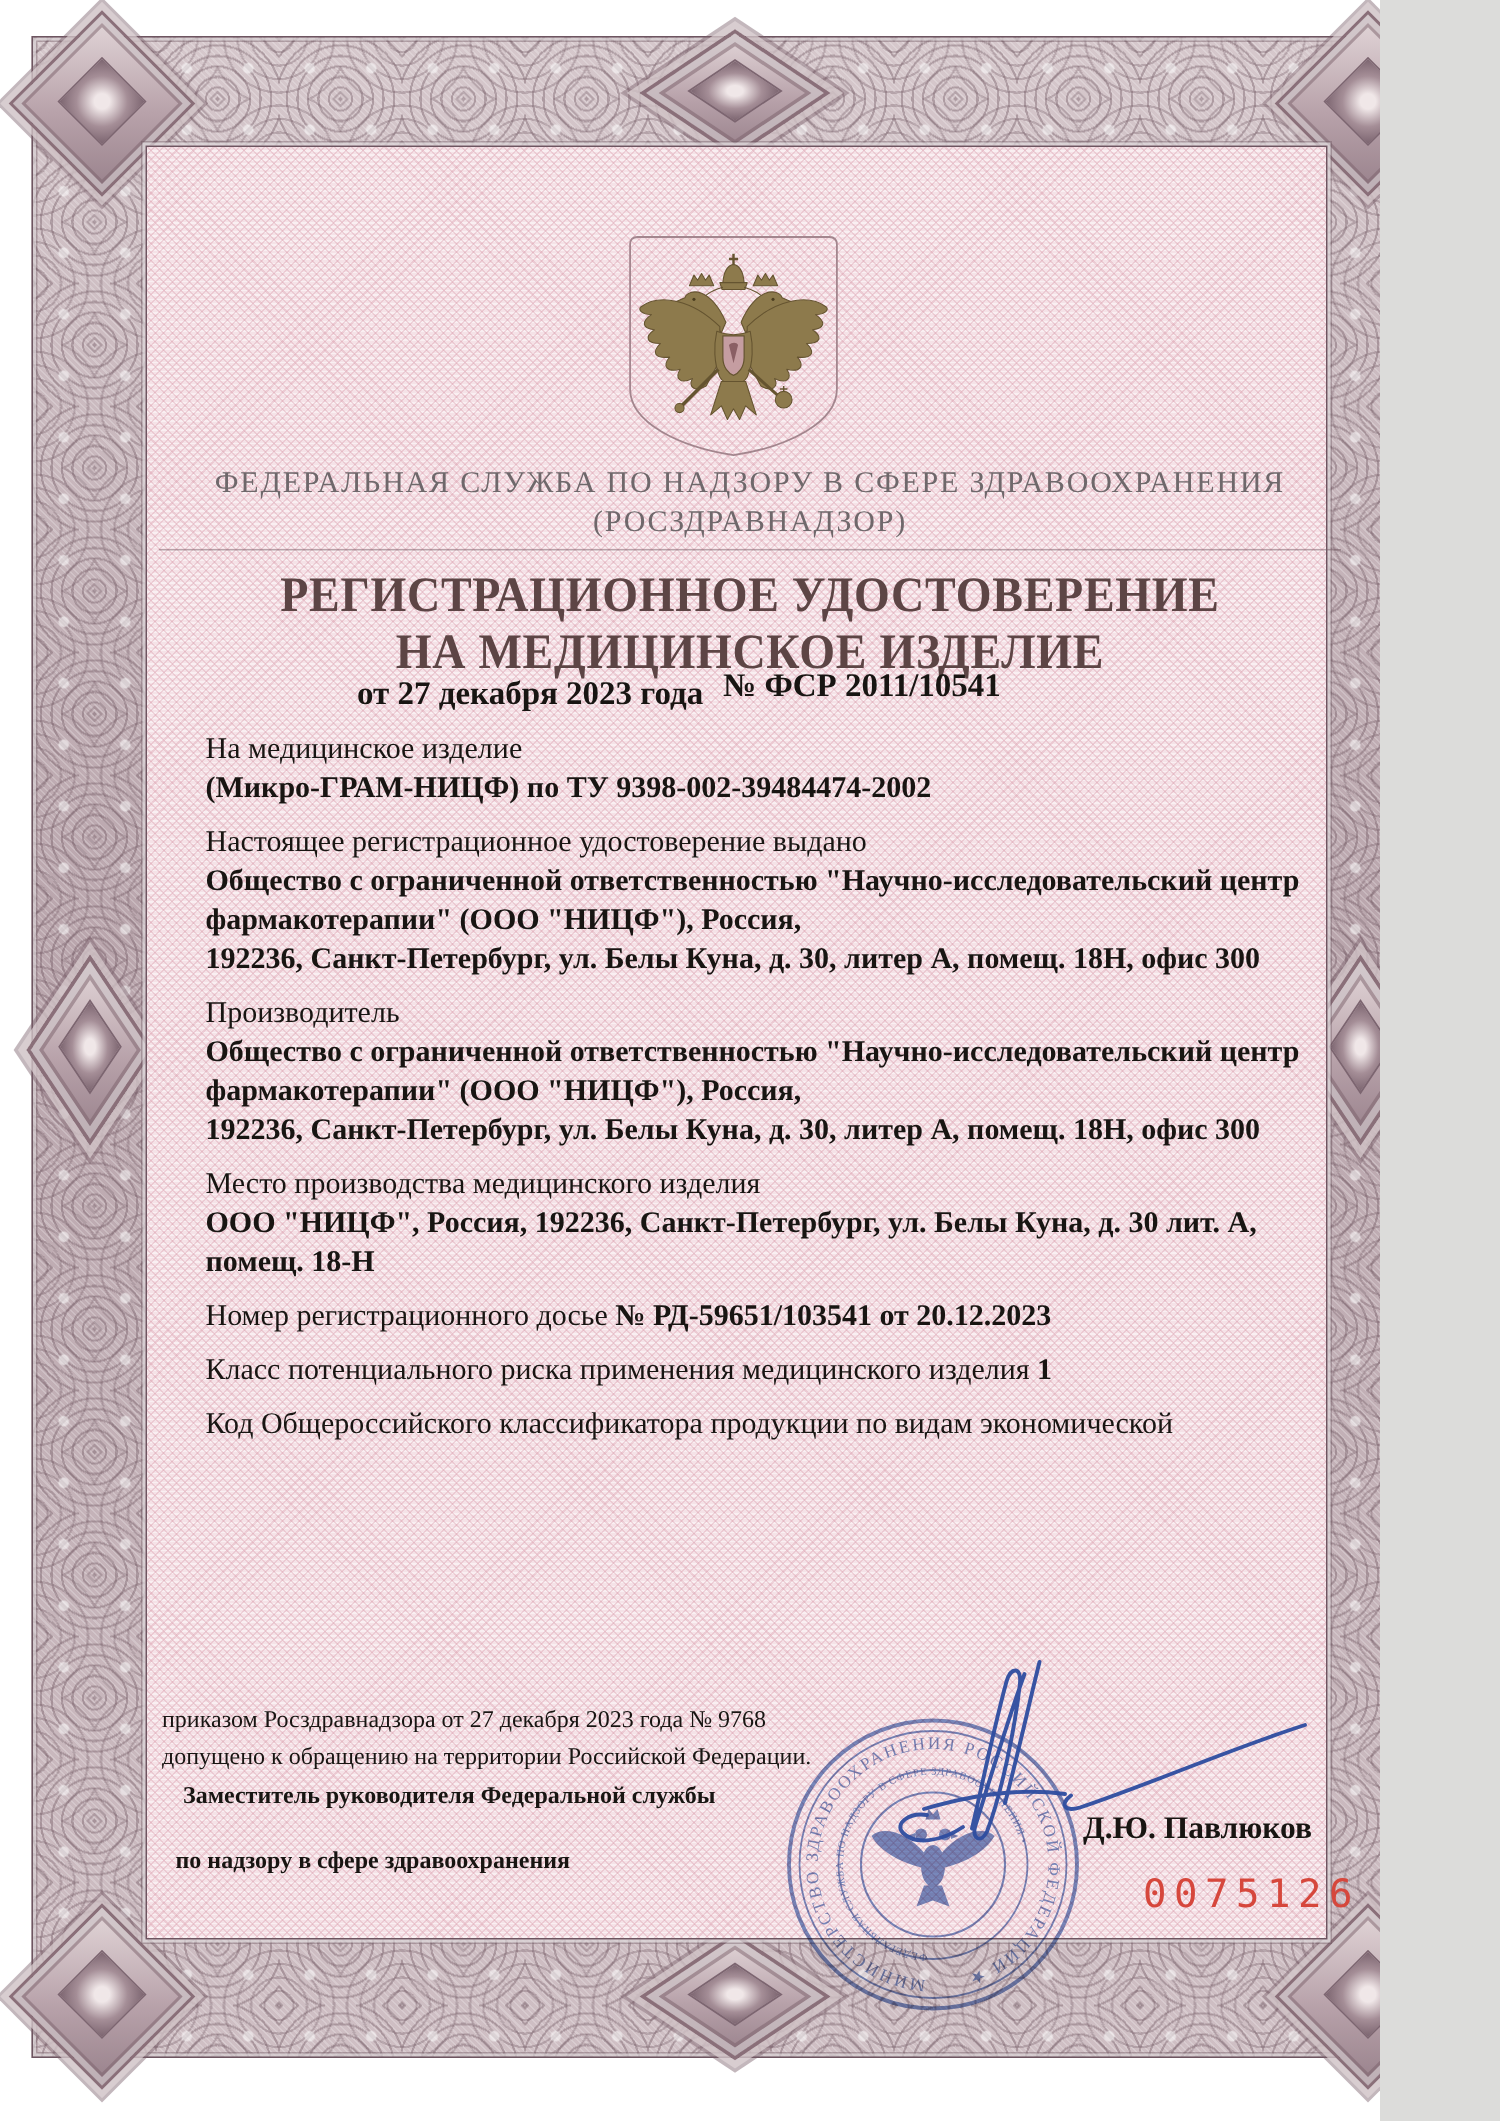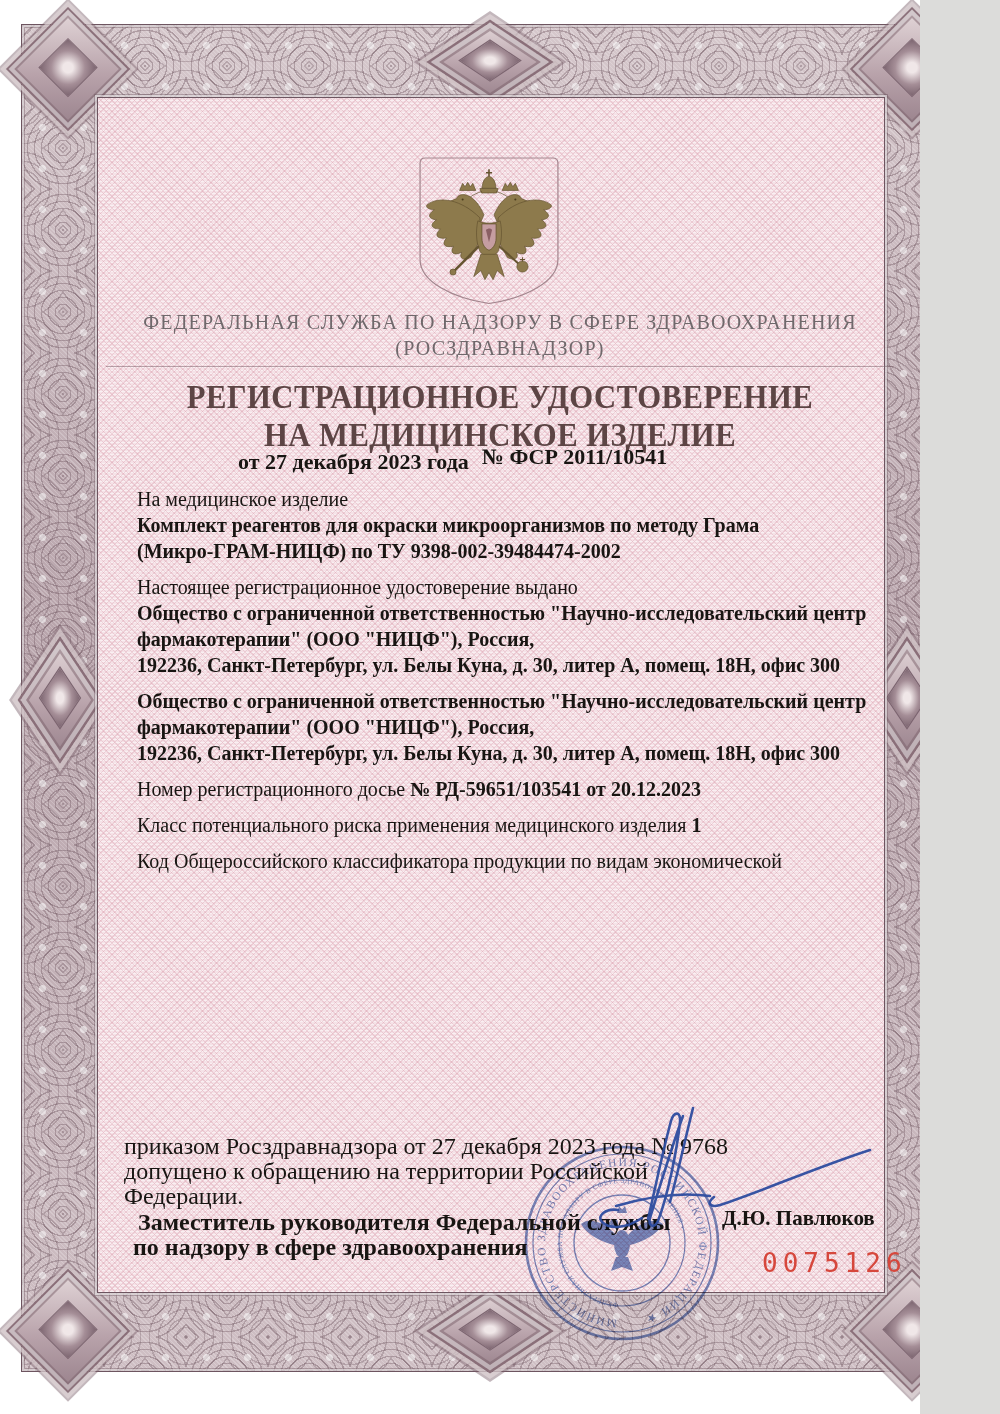--- a/index.html
+++ b/index.html
@@ -53,21 +53,21 @@
     color:#5d4545;font-weight:bold;font-size:33px;line-height:38px;
     transform:scaleX(.93);transform-origin:50% 50%;letter-spacing:.5px;}
   .issue-line span{position:absolute;font-weight:bold;font-size:22px;white-space:nowrap;}
 
   
   .body-text{position:absolute;left:137px;top:486px;width:752px;font-size:20px;line-height:26px;}
   .sec{margin:0 0 10px 0;}
   .b{font-weight:bold;}
 
   
-  .footer-text{position:absolute;left:124px;top:1134px;width:620px;font-size:24px;line-height:25px;}
+  .footer-text{position:absolute;left:108px;top:1134px;width:620px;font-size:16px;line-height:25px;}
   .signer-name{position:absolute;left:722px;top:1206px;font-size:21px;font-weight:bold;white-space:nowrap;}
   .serial{position:absolute;left:762px;top:1248px;color:#d6473c;
     font-family:"DejaVu Sans Mono",monospace;font-size:26px;letter-spacing:5px;}
 
   
   .emblem{position:absolute;left:419px;top:157px;width:140px;height:148px;}
   .stamp{position:absolute;left:522px;top:1143px;width:200px;height:200px;
     mix-blend-mode:multiply;opacity:.88;}
   .signature{position:absolute;left:520px;top:1098px;width:360px;height:165px;opacity:.95;}
   svg{display:block;}
@@ -129,58 +129,63 @@
 
   <div class="issue-line">
     <span style="left:238px;top:449px">от 27 декабря 2023 года</span>
     <span style="left:482px;top:444px">№  ФСР 2011/10541</span>
   </div>
 
   <div class="body-text">
 
     <div class="sec">
       <div>На медицинское изделие</div>
-      <div class="b">Комплект реагентов для окраски микроорганизмов по методу Грама</div>
       <div class="b">(Микро-ГРАМ-НИЦФ) по ТУ 9398-002-39484474-2002</div>
     </div>
 
     <div class="sec">
       <div>Настоящее регистрационное удостоверение выдано</div>
       <div class="b">Общество с ограниченной ответственностью "Научно-исследовательский центр</div>
       <div class="b">фармакотерапии" (ООО "НИЦФ"), Россия,</div>
       <div class="b">192236, Санкт-Петербург, ул. Белы Куна, д. 30, литер А, помещ. 18Н, офис 300</div>
     </div>
 
     <div class="sec">
+      <div>Производитель</div>
       <div class="b">Общество с ограниченной ответственностью "Научно-исследовательский центр</div>
       <div class="b">фармакотерапии" (ООО "НИЦФ"), Россия,</div>
       <div class="b">192236, Санкт-Петербург, ул. Белы Куна, д. 30, литер А, помещ. 18Н, офис 300</div>
     </div>
 
+    <div class="sec">
+      <div>Место производства медицинского изделия</div>
+      <div class="b">ООО "НИЦФ", Россия, 192236, Санкт-Петербург, ул. Белы Куна, д. 30 лит. А,</div>
+      <div class="b">помещ. 18-Н</div>
+    </div>
 
     <div class="sec">
       <span>Номер регистрационного досье</span>
       <span class="b">№ РД-59651/103541 от 20.12.2023</span>
     </div>
 
     <div class="sec">
       <span>Класс потенциального риска применения медицинского изделия</span>
       <span class="b">1</span>
     </div>
 
     <div class="sec">
       <div>Код Общероссийского классификатора продукции по видам экономической</div>
     </div>
   </div>
 
   <div class="footer-text">
     <div>приказом Росздравнадзора от 27 декабря 2023 года № 9768</div>
     <div>допущено к обращению на территории Российской Федерации.</div>
     <div class="b" style="margin-left:14px;margin-top:1px">Заместитель руководителя Федеральной службы</div>
-    <div class="b" style="margin-left:9px;margin-top:0">по надзору в сфере здравоохранения</div>
+    <div class="b" style="margin-left:9px;margin-top:18px">по надзору в сфере здравоохранения</div>
   </div>
   <div class="signer-name">Д.Ю. Павлюков</div>
   <div class="serial">0075126</div>
 
   <div class="stamp">
     <svg viewBox="0 0 200 200" width="200" height="200">
       <defs>
         <path id="ringOuter" d="M100 177 A77 77 0 1 1 100.01 177"></path>
         <path id="ringInner" d="M100 160 A60 60 0 1 1 100.01 160"></path>
       </defs>

